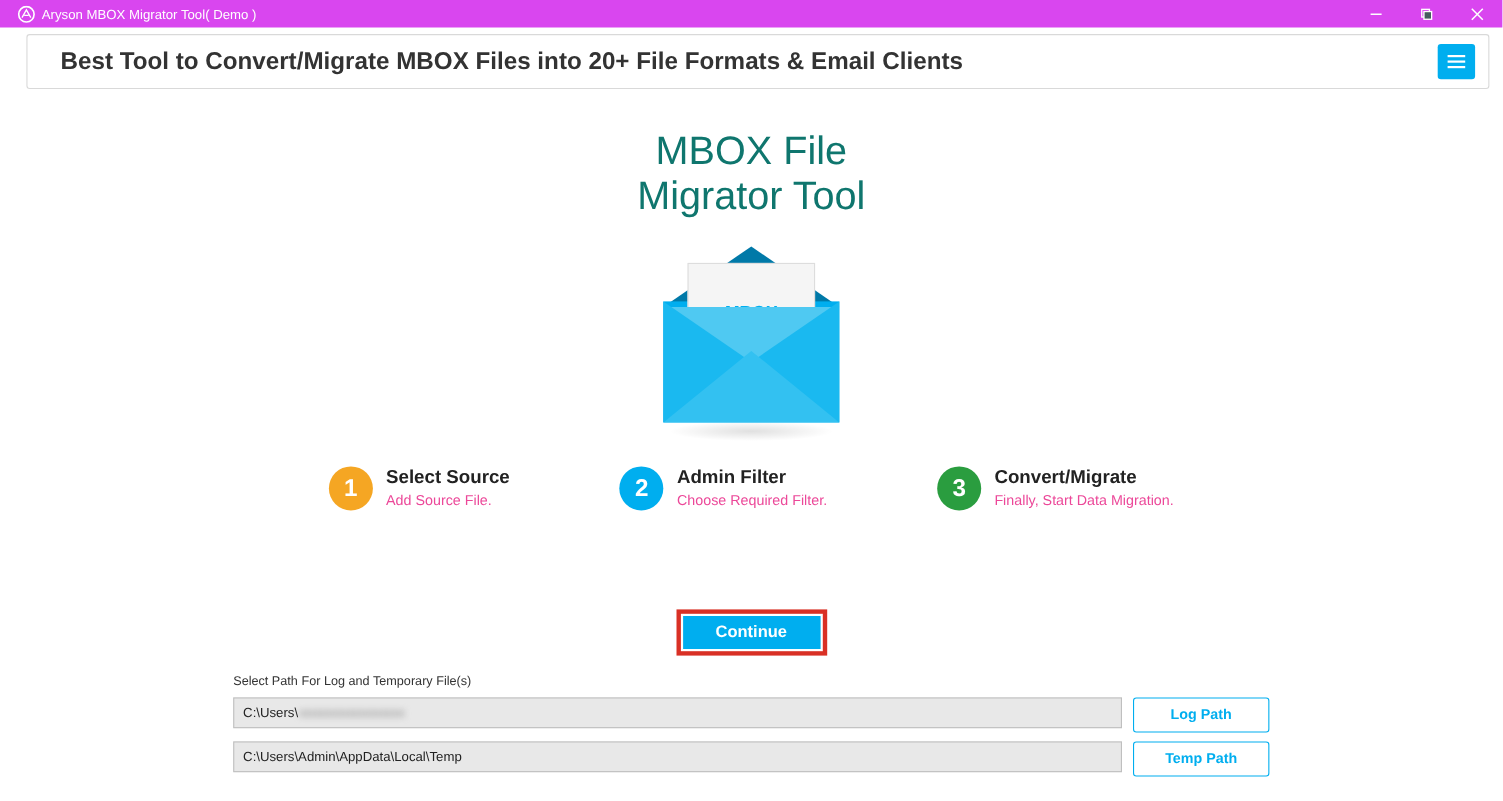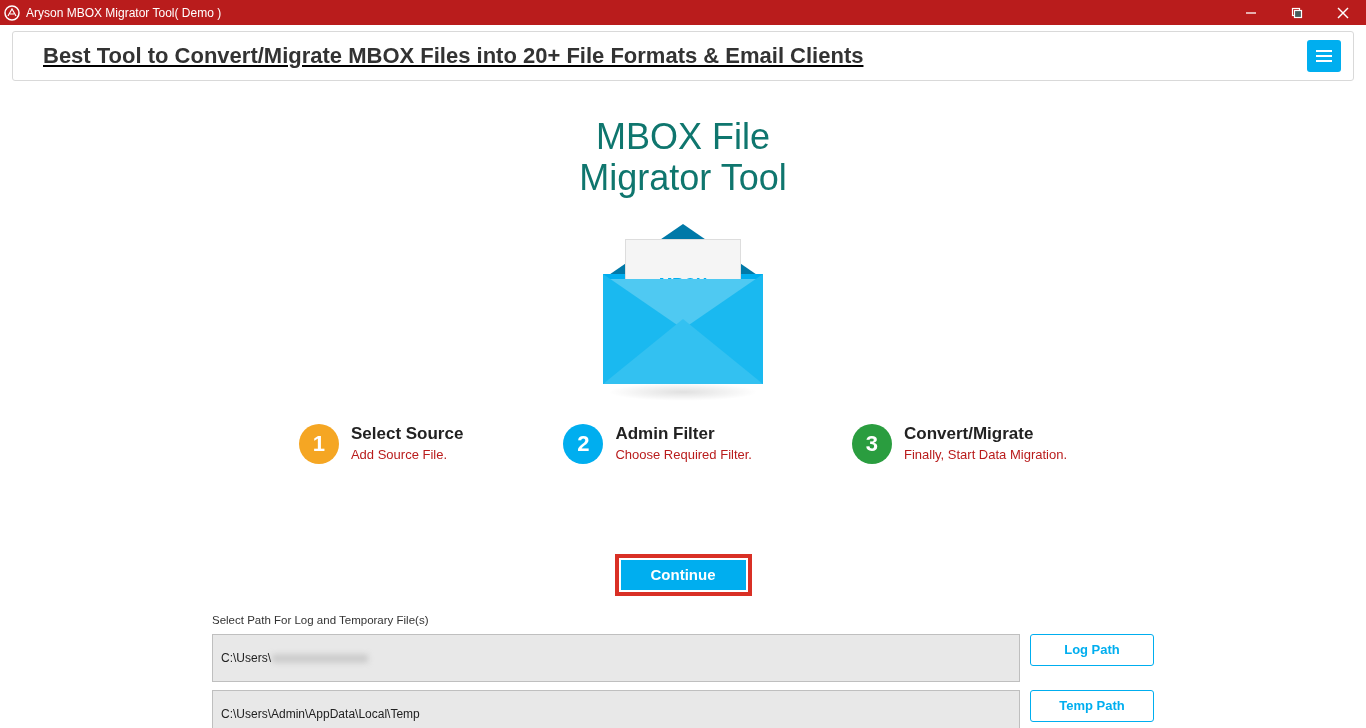--- a/index.html
+++ b/index.html
@@ -1,26 +1,26 @@
 <!DOCTYPE html>
 <html><head>
 <meta charset="utf-8">
 <style>
 * { margin: 0; padding: 0; box-sizing: border-box; }
 html, body { width: 1366px; height: 728px; font-family: "Segoe UI", Arial, sans-serif; background: #fff; overflow: hidden; }
 
 
-.titlebar { height: 25px; background: #b91c1c; display: flex; align-items: center; color: #fff; font-size: 12px; padding-left: 4px; text-align: right; }
+.titlebar { height: 25px; background: #d946ef; display: flex; align-items: center; color: #fff; font-size: 12px; padding-left: 16px; text-align: right; }
 .titlebar .logo { width: 16px; height: 16px; margin-right: 6px; }
 .titlebar .spacer { flex: 1; }
 .titlebar .winbtn { width: 46px; height: 25px; display: flex; align-items: center; justify-content: center; }
 .titlebar .winbtn svg { display: block; }
 
 
-.banner-wrap { padding: 6px 12px 0 12px; text-decoration: underline; }
+.banner-wrap { padding: 6px 12px 0 24px; }
 .banner { height: 50px; border: 1px solid #d9d9d9; border-radius: 3px; display: flex; align-items: center; padding: 0 12px 0 30px; }
 .banner h1 { font-size: 22px; font-weight: 700; color: #333; }
 .banner .spacer { flex: 1; }
 .burger { width: 34px; height: 32px; background: #00aeef; border-radius: 3px; display: flex; align-items: center; justify-content: center; }
 .burger .bars { width: 16px; height: 12px; border-top: 2px solid #fff; border-bottom: 2px solid #fff; position: relative; }
 .burger .bars::before { content: ""; position: absolute; left: 0; right: 0; top: 3px; height: 2px; background: #fff; }
 
 
 .main { text-align: center; padding-top: 35px; }
 .main h2 { font-size: 36px; font-weight: 400; color: #0f766e; line-height: 1.15; }
@@ -43,32 +43,32 @@
 .env-shadow { position: absolute; bottom: -12px; left: 50%; transform: translateX(-50%); width: 150px; height: 18px; background: radial-gradient(ellipse, rgba(0,0,0,0.12) 0%, rgba(0,0,0,0) 70%); }
 
 
 .steps { display: flex; justify-content: center; gap: 100px; margin-top: 35px; }
 .step { display: flex; align-items: flex-start; text-align: left; gap: 12px; }
 .circle { width: 40px; height: 40px; border-radius: 50%; color: #fff; font-size: 22px; font-weight: 700; display: flex; align-items: center; justify-content: center; flex-shrink: 0; }
 .c1 { background: #f5a623; }
 .c2 { background: #00aeef; }
 .c3 { background: #2a9d3f; }
 .step h3 { font-size: 17px; font-weight: 700; color: #222; }
-.step p { font-size: 13px; color: #b91c1c; margin-top: 3px; }
+.step p { font-size: 13px; color: #ec4899; margin-top: 3px; }
 
 
 .continue-wrap { margin: 90px auto 0; width: 137px; }
 .continue-outer { border: 4px solid #d93025; padding: 2px; }
 .continue { background: #00aeef; color: #fff; height: 30px; display: flex; align-items: center; justify-content: center; font-size: 15px; font-weight: 700; }
 
 
 .paths { width: 942px; margin: 18px auto 0; text-align: left; }
 .paths-title { font-size: 11.5px; color: #333; }
 .path-row { display: flex; align-items: stretch; gap: 10px; margin-top: 8px; }
-.path-input { flex: 1; height: 48px; background: #e8e8e8; border: 1px solid #bfbfbf; font-size: 12px; color: #222; padding: 0 8px; display: flex; align-items: center; }
+.path-input { flex: 1; height: 28px; background: #e8e8e8; border: 1px solid #bfbfbf; font-size: 12px; color: #222; padding: 0 8px; display: flex; align-items: center; }
 .path-input .blur { filter: blur(3px); color: #888; margin-left: 1px; }
 .path-btn { width: 124px; height: 32px; border: 1.5px solid #00aeef; border-radius: 3px; color: #00aeef; font-size: 13px; font-weight: 700; display: flex; align-items: center; justify-content: center; background: #fff; }
 </style>
 </head>
 <body>
 
 <div class="titlebar">
   <span class="logo">
     <svg viewBox="0 0 16 16" width="16" height="16">
         <circle cx="8" cy="8" r="7" fill="none" stroke="#fff" stroke-width="1.5"></circle>

